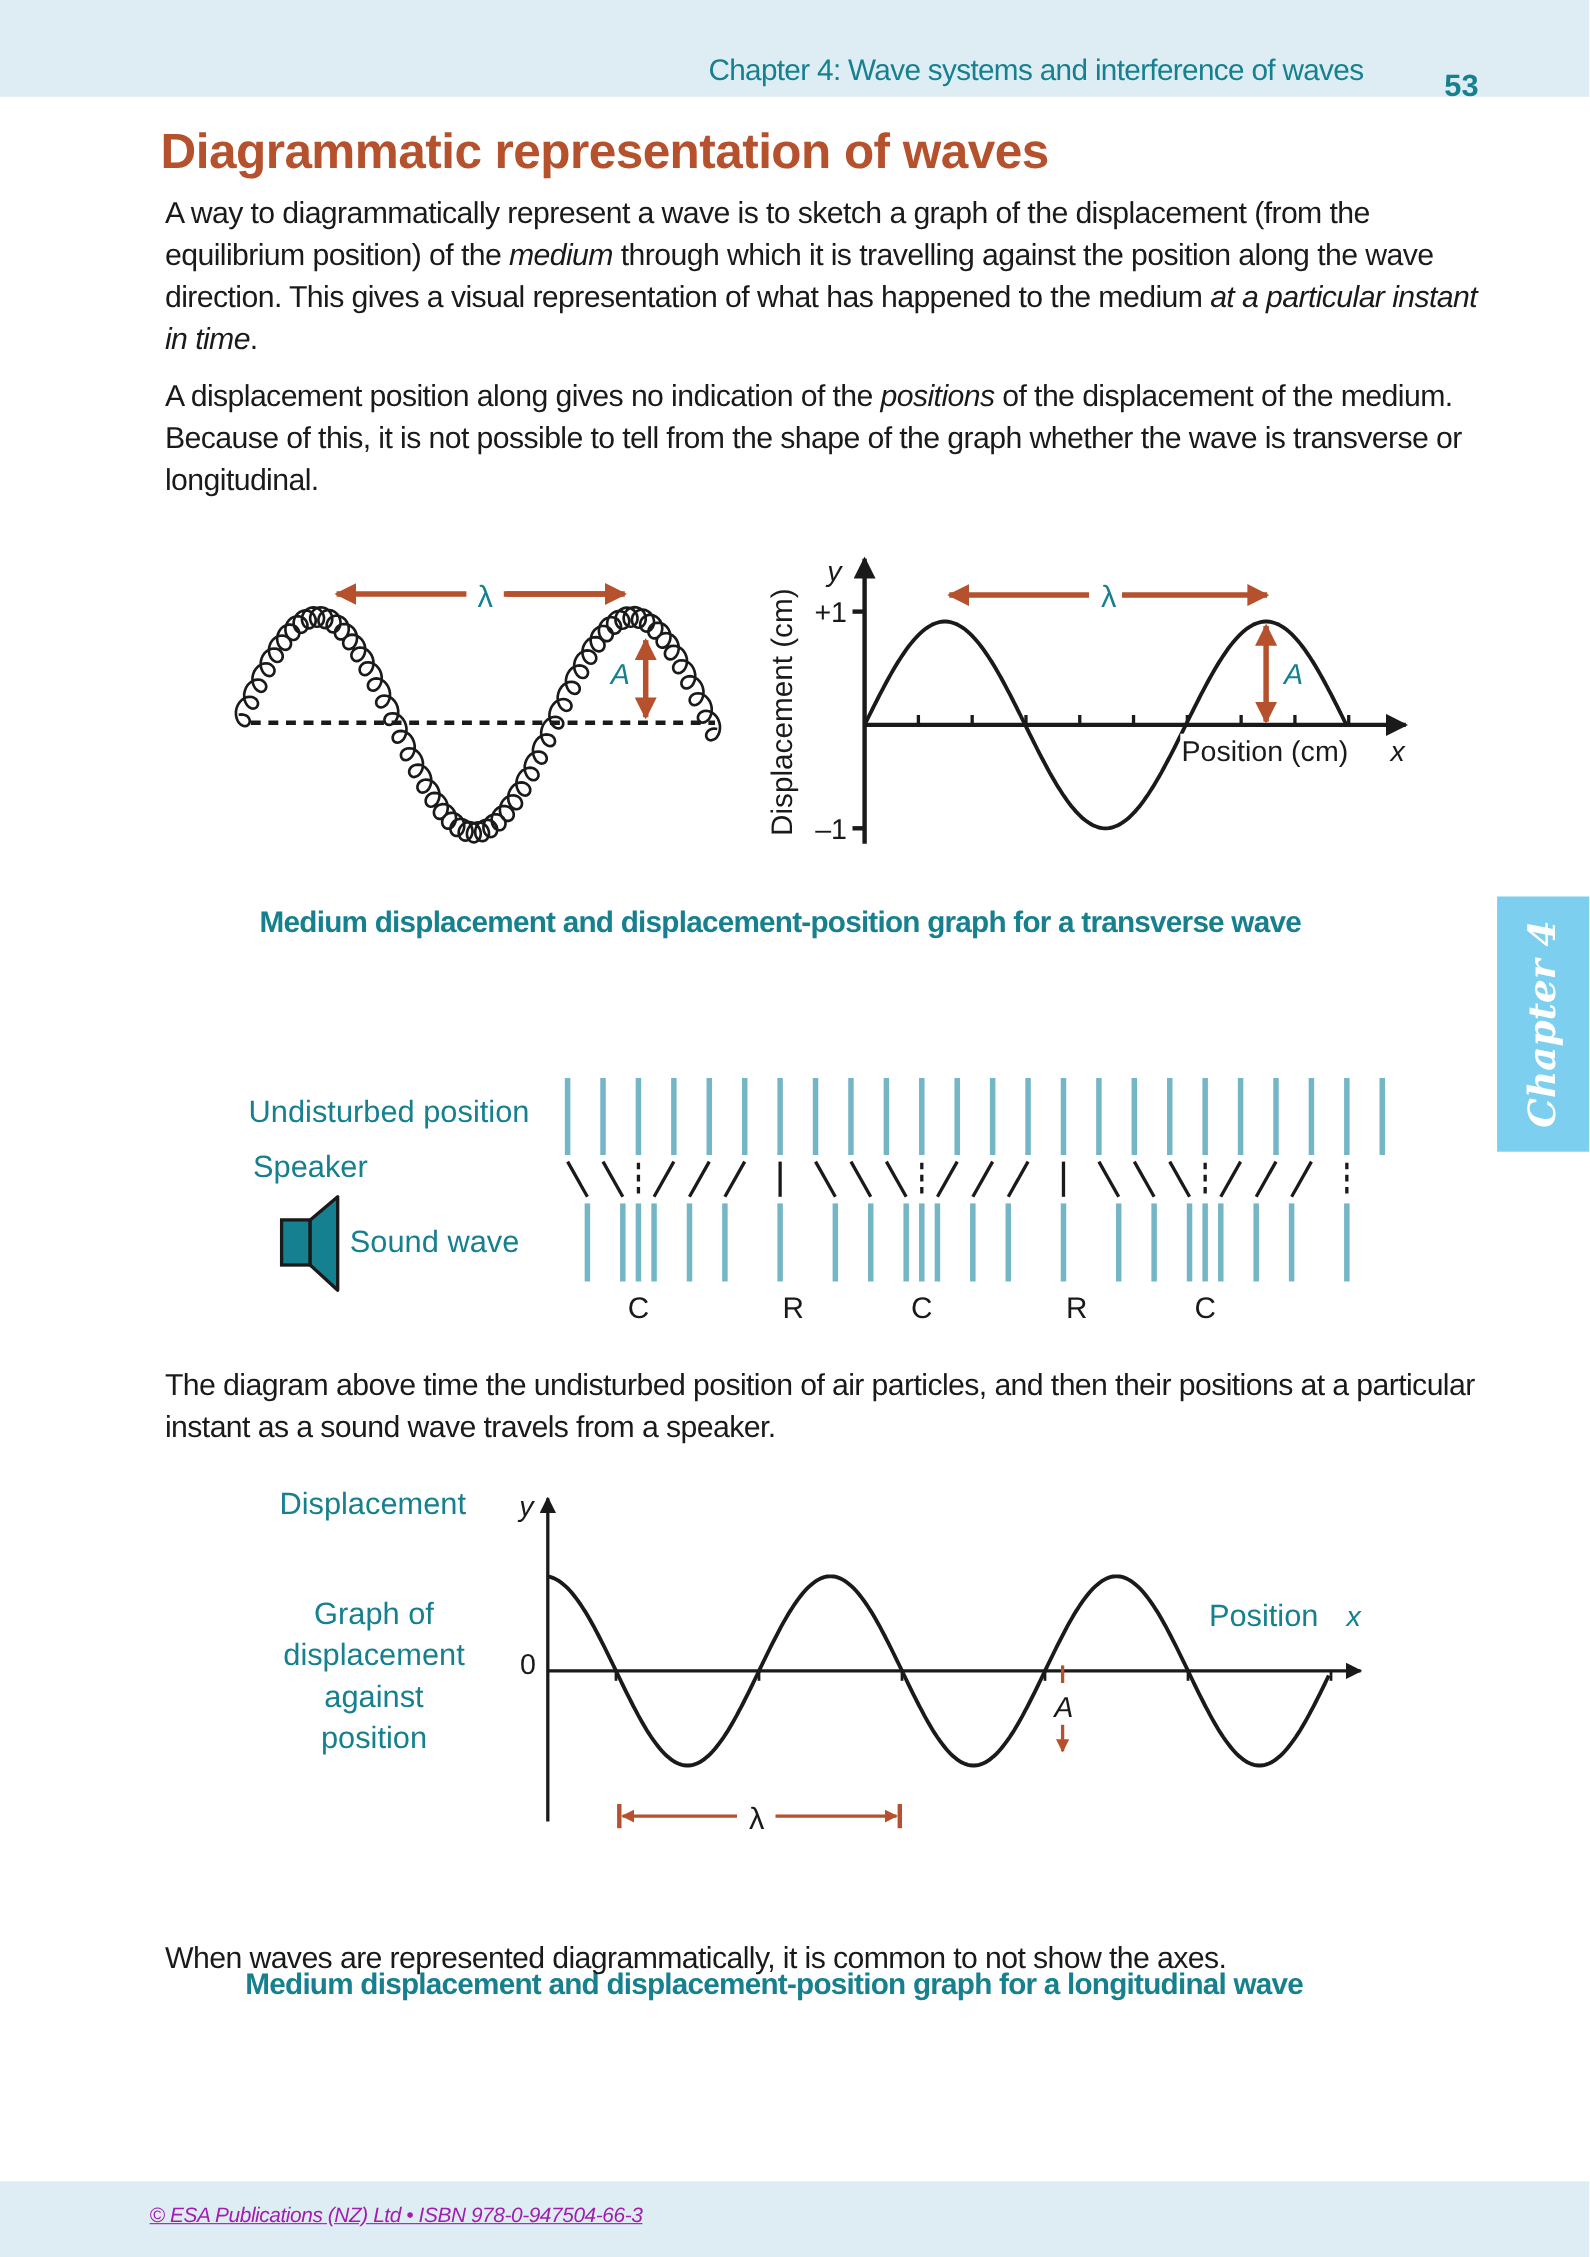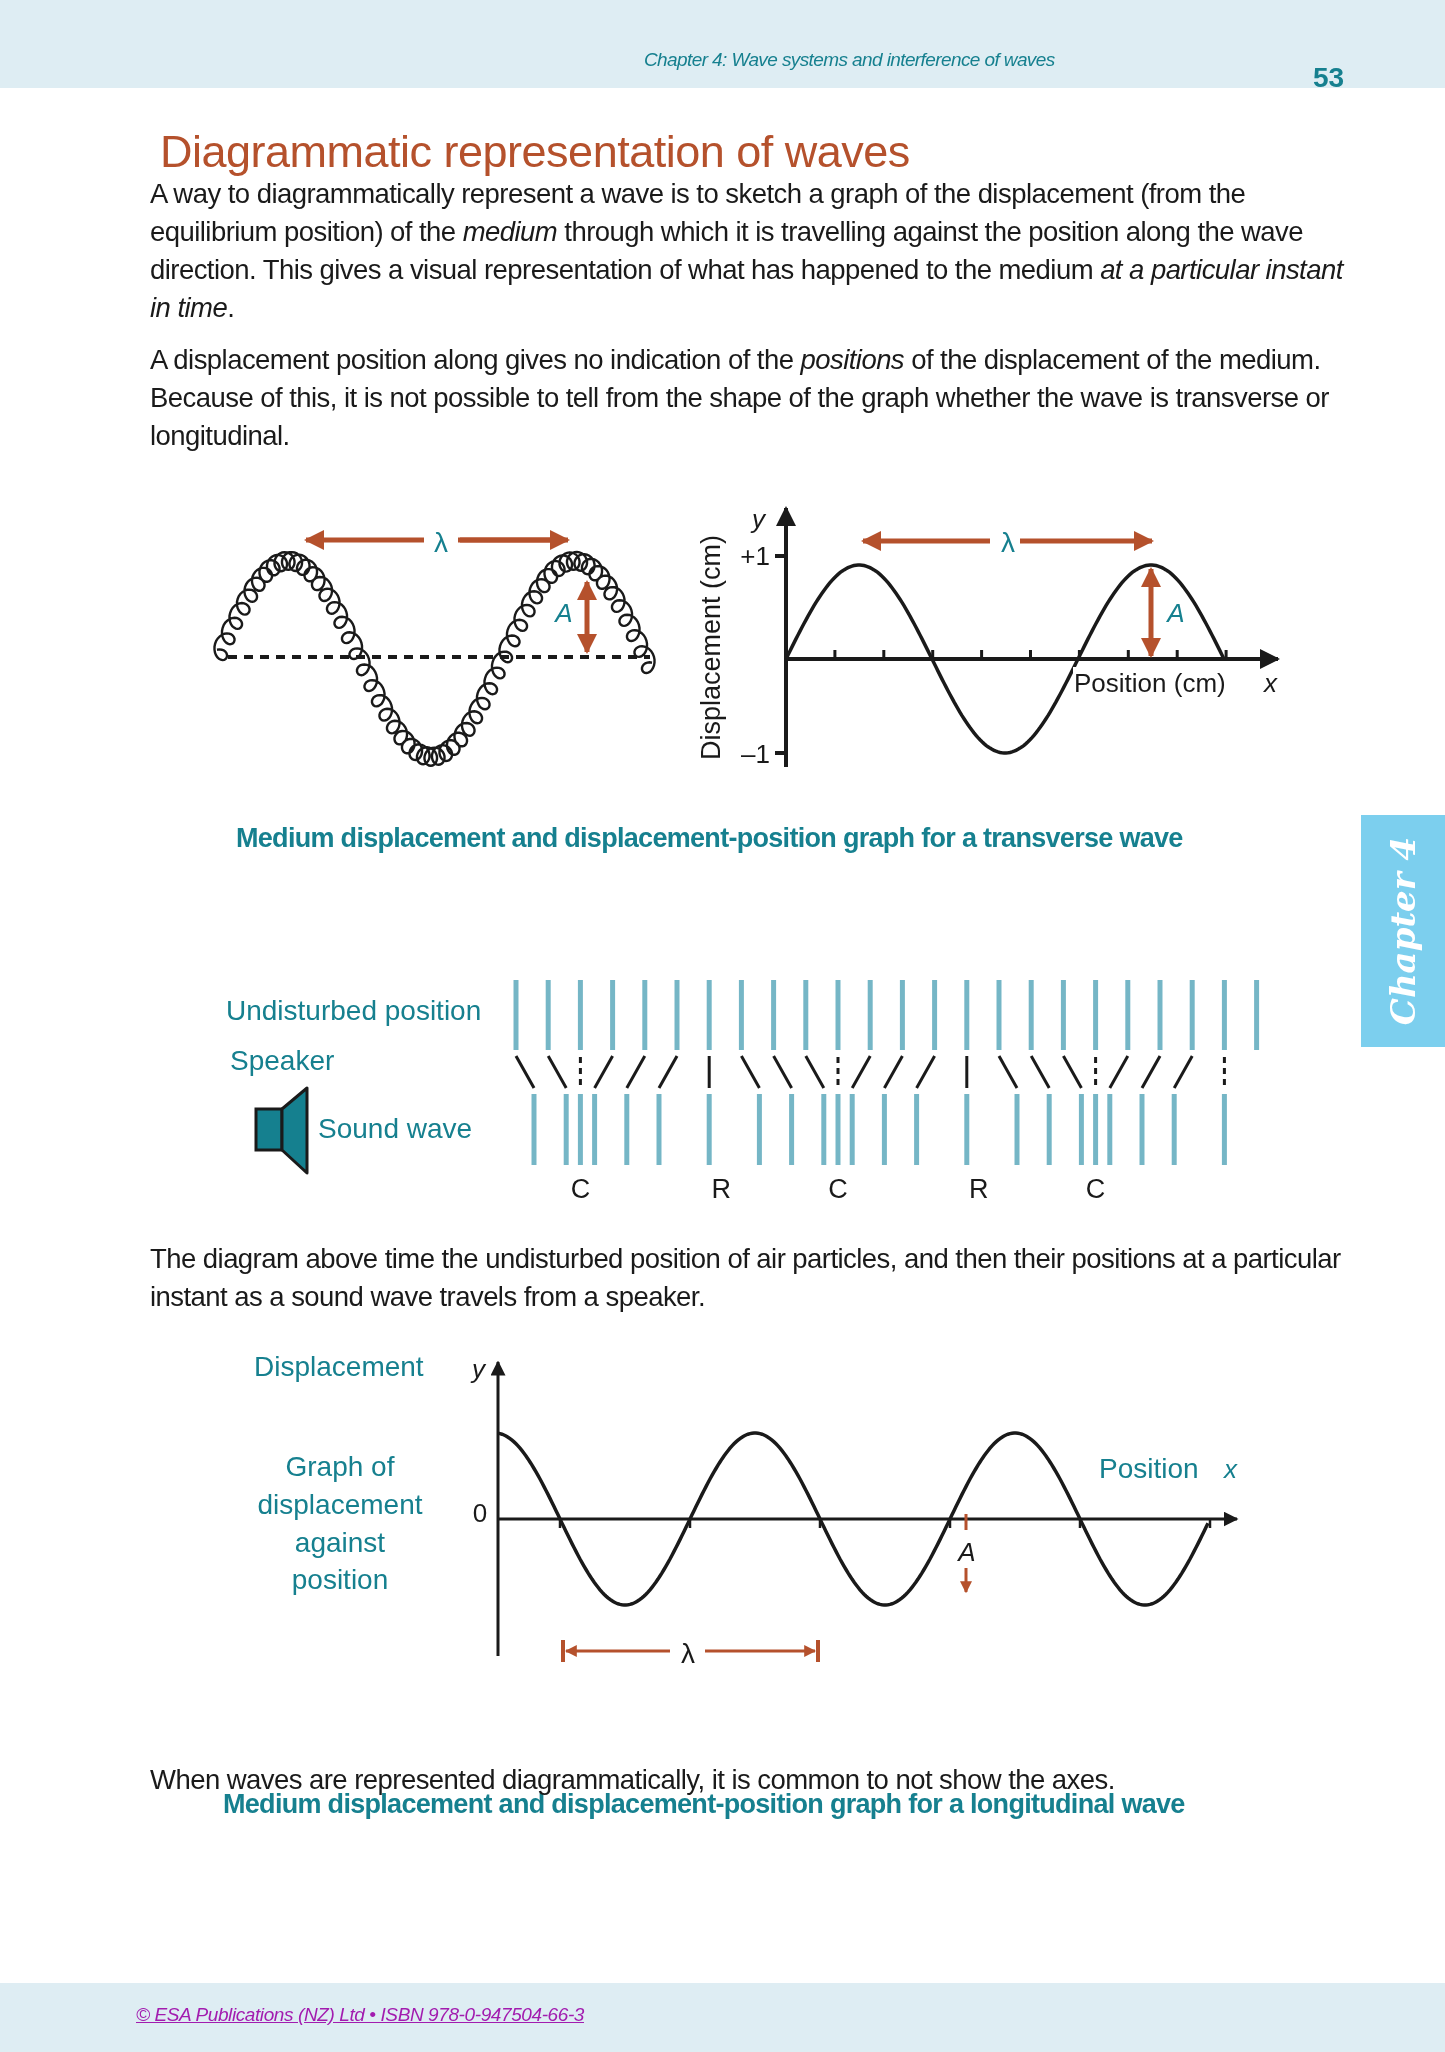--- a/index.html
+++ b/index.html
@@ -7,37 +7,37 @@
     width: 1445px; height: 2052px; position: relative; overflow: hidden;
     background: #ffffff;
     font-family: "Liberation Sans", "DejaVu Sans", sans-serif;
     color: #1a1a1a;
   }
   .band { position: absolute; left: 0; width: 1445px; background: #deedf3; }
   .header-band { top: 0; height: 88px; }
   .footer-band { top: 1983px; height: 69px; }
   .header-title {
     position: absolute; top: 49px; left: 644px;
-    font-size: 19px; font-style: italic; color: #16808f;
+    font-size: 27px; color: #16808f;
     font-family: "Liberation Sans Narrow", "Liberation Sans", sans-serif;
     letter-spacing: -0.6px; white-space: nowrap;
   }
   .page-number {
     position: absolute; top: 49px; left: 1313px;
     font-size: 28px; font-weight: bold; color: #16808f; white-space: nowrap; margin-top: 13px;
   }
   .footer-text {
     position: absolute; top: 2004px; left: 136px;
     font-size: 19px; font-style: italic; color: #a21caf; white-space: nowrap;
     letter-spacing: -0.4px;
     text-decoration: underline;
   }
   h1.page-heading {
-    position: absolute; top: 112px; left: 146px; margin: 14px;
-    font-size: 45px; font-weight: normal; color: #b5512c;
+    position: absolute; top: 112px; left: 146px; margin: 0;
+    font-size: 45px; font-weight: bold; color: #b5512c;
     letter-spacing: -0.5px; white-space: nowrap;
   }
   .para {
     position: absolute; left: 146px; width: 1200px; margin: 4px;
     font-size: 27.5px; line-height: 38px; color: #1a1a1a;
     letter-spacing: -0.55px;
   }
   .para em { font-style: italic; }
   .p1 { top: 171px; }
   .p2 { top: 337px; }

